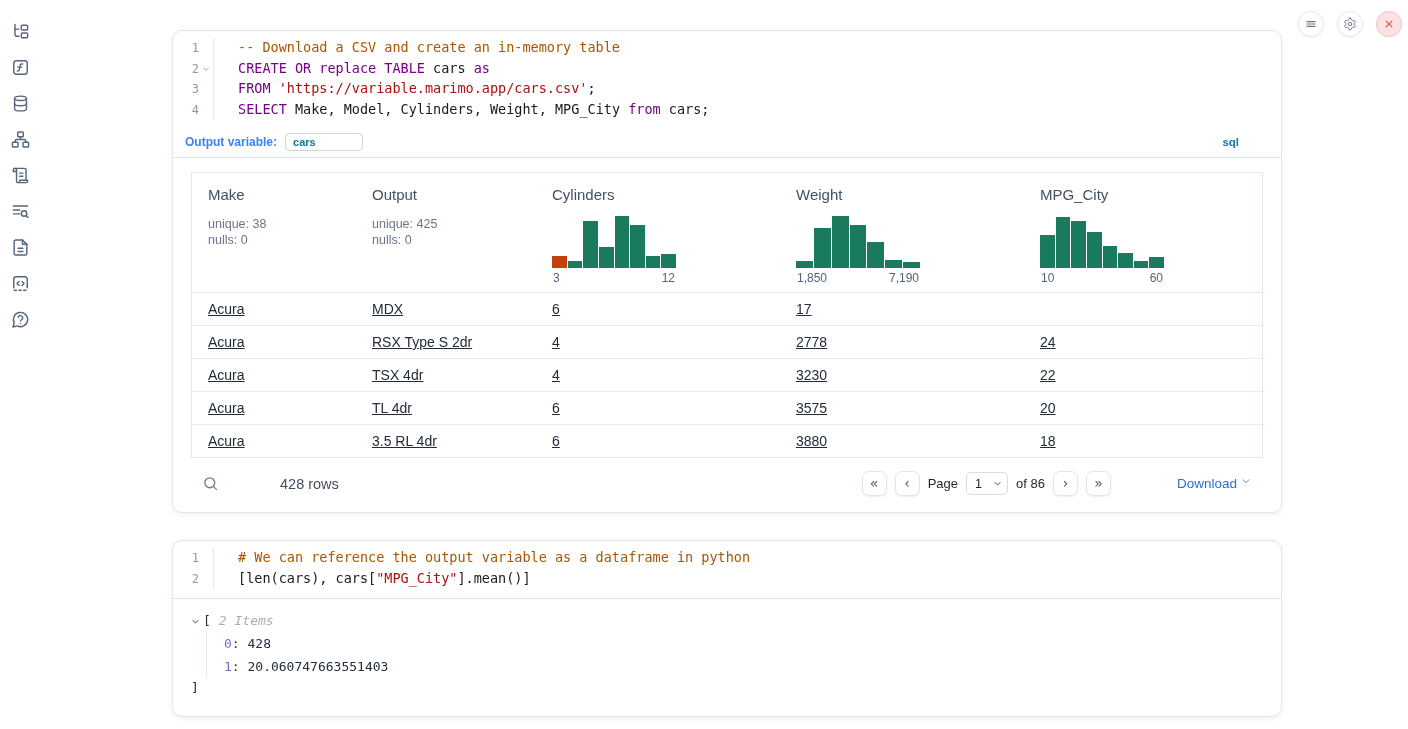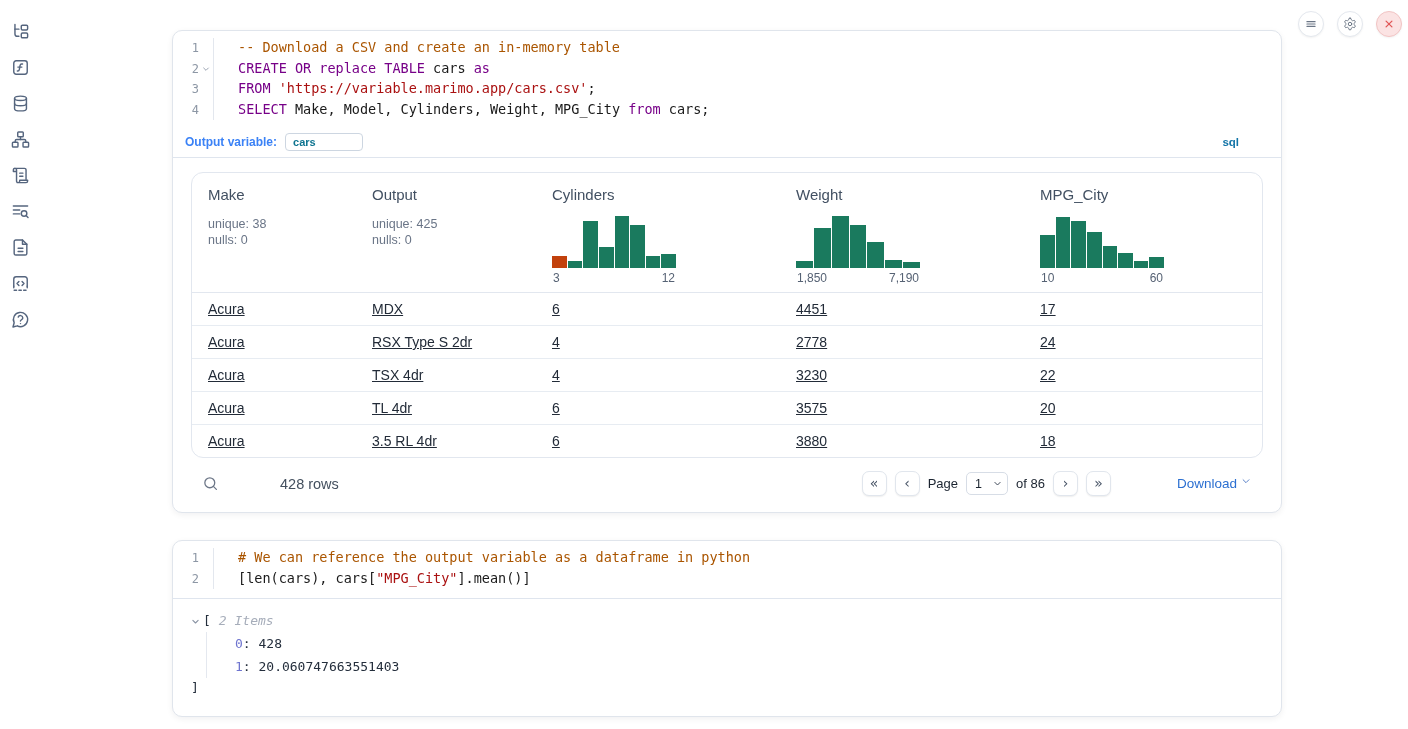--- a/index.html
+++ b/index.html
@@ -57,21 +57,21 @@
   .outvar-label { font-size:12px; font-weight:bold; color:#3b82f6; }
   .outvar-input {
     width:78px; height:18px; border:1px solid #cdd6e1; border-radius:4px;
     font-size:11px; font-weight:bold; color:#0e7490; padding:1px 7px;
     font-family:"Liberation Sans",sans-serif; outline:none;
   }
   .lang-badge { margin-left:auto; margin-right:30px; font-size:11.5px; font-weight:bold; color:#1375a8; }
 
   
   .cell-output { padding:14px 18px 6px; }
-  .datatable { border:1px solid #e2e7ef; border-radius:12px; overflow:hidden; }
+  .datatable { border:1px solid #e2e7ef; border-radius:0; overflow:hidden; }
   .t-header {
     display:grid; grid-template-columns:164px 180px 244px 244px 1fr;
     border-bottom:1px solid #e2e7ef; padding:13px 0 7px;
   }
   .th { padding-left:16px; cursor:pointer; }
   .col-name { font-size:15px; color:#425062; }
   .col-stats { margin-top:13px; font-size:12.5px; color:#6a7587; line-height:16px; }
   .hist { margin-top:10px; width:124px; }
   .hist-bars { display:flex; align-items:flex-end; gap:1px; height:55px; }
   .hist-bar { flex:1; }
@@ -107,21 +107,21 @@
   }
 
   
   .tree-output {
     padding:12px 18px 18px; font-family:"DejaVu Sans Mono",monospace;
     font-size:13px; color:#242e3c;
   }
   .tree-head { display:flex; align-items:center; line-height:20px; }
   .tree-chevron { width:12px; color:#8a94a4; cursor:pointer; }
   .items-label { color:#a6adba; font-style:italic; margin-left:8px; }
-  .tree-items { border-left:1px solid #e4e8ef; margin-left:15px; padding-left:28px; margin-top:1px; }
+  .tree-items { border-left:1px solid #e4e8ef; margin-left:15px; padding-left:17px; margin-top:1px; }
   .tree-item { line-height:23px; }
   .tree-key { color:#6e74cf; }
   .tree-close { line-height:20px; }
 </style>
 </head>
 <body>
 
 <aside class="sidebar" id="sidebar">
     <div class="sidebar-btn">
       <svg width="19" height="19" viewBox="0 0 24 24" fill="none" stroke="currentColor" stroke-width="1.8" stroke-linecap="round" stroke-linejoin="round">
@@ -309,21 +309,20 @@
                   <span>60</span>
                 </div>
               </div>
             </div>
           </div>
         <div id="tbody">
             <div class="t-row">
               <div class="td">Acura</div>
               <div class="td">MDX</div>
               <div class="td">6</div>
-              <div class="td">4451</div>
               <div class="td">17</div>
             </div>
             <div class="t-row">
               <div class="td">Acura</div>
               <div class="td">RSX Type S 2dr</div>
               <div class="td">4</div>
               <div class="td">2778</div>
               <div class="td">24</div>
             </div>
             <div class="t-row">

